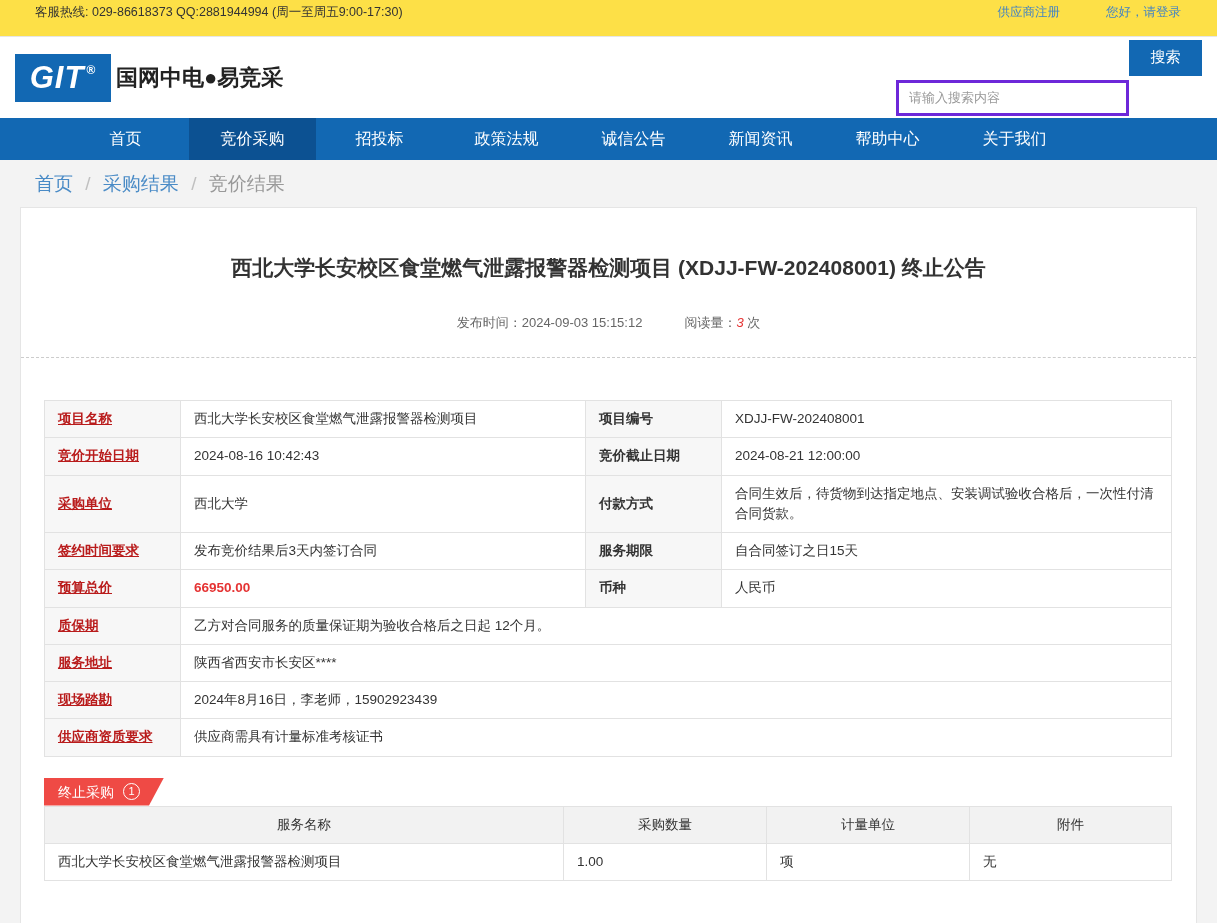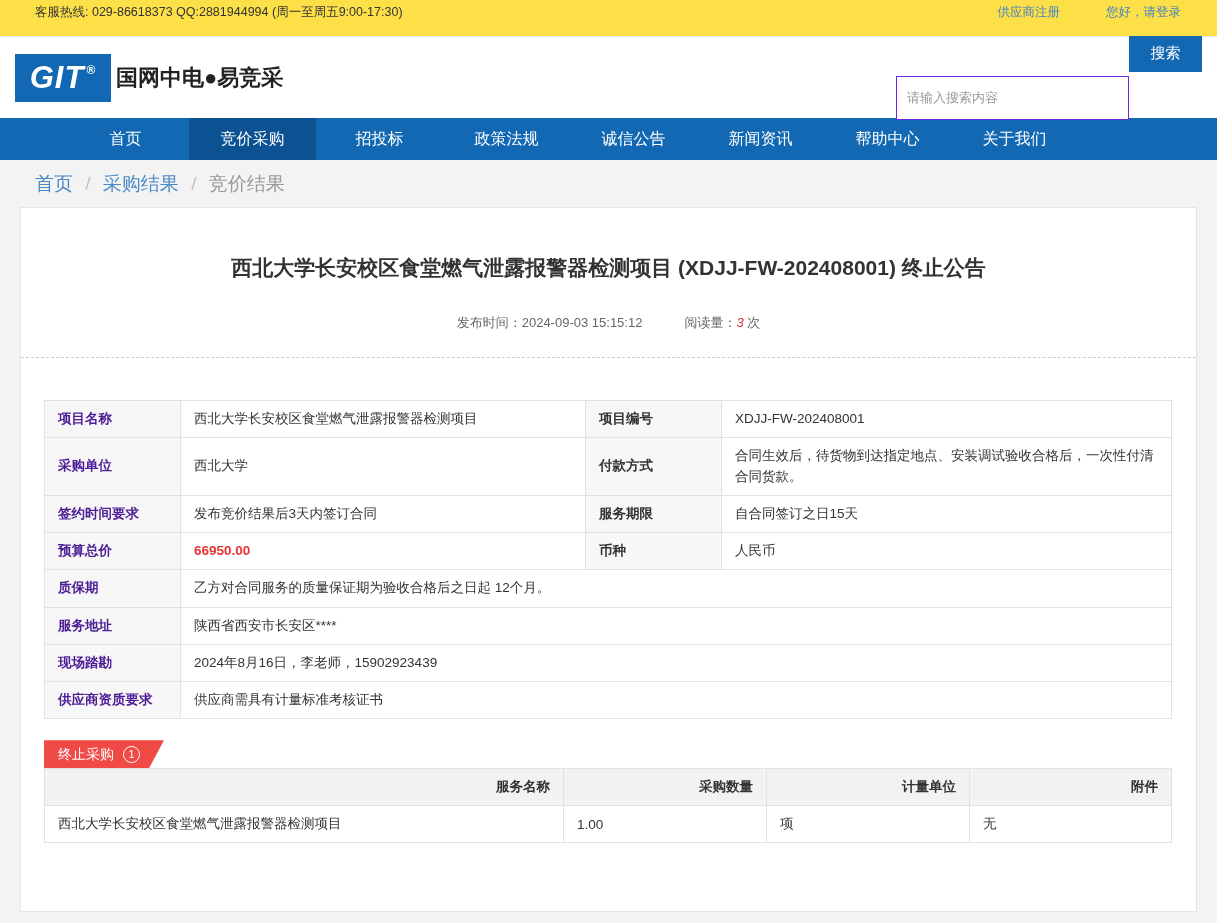--- a/index.html
+++ b/index.html
@@ -14,21 +14,21 @@
   .topbar-links a { color:#4383c3; text-decoration:none; cursor:pointer; }
 
   
   .header { background:#fff; height:81px; display:flex; align-items:center; padding:0 15px; }
   .logo-box { width:96px; height:48px; background:#1268b3; color:#fff; display:flex;
               align-items:center; justify-content:center; font-style:italic; font-weight:bold;
               font-size:31px; letter-spacing:1px; }
   .logo-box sup { font-size:12px; font-style:normal; margin:-16px 0 0 2px; }
   .brand { font-size:22px; font-weight:bold; color:#222; margin-left:5px; }
   .search { margin-left:auto; display:flex; }
-  .search input { width:233px; height:44px; border:1px solid #6d28d9; padding:0 10px;
+  .search input { width:233px; height:36px; border:3px solid #6d28d9; padding:0 10px;
                   font-size:13px; color:#333; outline:none;margin-top:40px; }
   .search input::placeholder { color:#999; }
   .search button { width:73px; height:36px; background:#1268b3; color:#fff; border:none;
                    font-size:15px; cursor:pointer; }
 
   
   .nav { background:#1268b3; height:42px; display:flex; padding-left:62px; }
   .nav-item { width:127px; height:42px; line-height:42px; text-align:center; color:#fff;
               font-size:16px; cursor:pointer; }
   .nav-item.active { background:#0c5192; }
@@ -44,38 +44,38 @@
   .doc-title { text-align:center; padding:46px 40px 0; font-size:21px; font-weight:bold; color:#333; }
   .doc-meta { text-align:center; margin-top:32px; font-size:13px; color:#666; }
   .doc-meta .views { margin-left:42px; }
   .doc-meta .red { color:#e53333; font-style:italic; }
   .dashed { border-top:1px dashed #ccc; margin-top:25px; }
 
   
   table { border-collapse:collapse; }
   .info-table { width:1128px; margin:42px 23px 0; font-size:13.5px; }
   .info-table td { border:1px solid #e2e2e2; padding:8px 13px; line-height:1.5; vertical-align:middle; }
-  .info-table td.lbl { background:#f7f7f7; font-weight:bold; width:136px; color:#4c1d95; }
+  .info-table td.lbl { background:#f7f7f7; font-weight:bold; width:136px; color:#b91c1c;text-decoration:underline; }
   .info-table td.val-a { width:405px; }
   .info-table td.lbl-b { background:#f7f7f7; font-weight:bold; width:136px; color:#333; }
   .price { color:#e53333; font-weight:bold; }
 
   
   .term-badge { margin:21px 0 0 23px; display:inline-flex; align-items:center; gap:9px;
                 background:#ef4a45; color:#fff; font-size:14px; height:28px; line-height:28px;
                 padding:0 24px 0 14px;
                 clip-path:polygon(0 0,100% 0,calc(100% - 15px) 100%,0 100%); }
   .term-count { width:17px; height:17px; border:1px solid #fff; border-radius:50%;
                 display:inline-flex; align-items:center; justify-content:center;
                 font-size:11px; line-height:1; }
 
   
   .items-table { width:1128px; margin:0 23px; font-size:13.5px; }
-  .items-table th { border:1px solid #e2e2e2; background:#f2f2f2; font-weight:bold;
-                    text-align:right; padding:9px 13px; }
+  .items-table th { border:1px solid #e2e2e2; background:#f2f2f2; font-weight:normal;
+                    text-align:center; padding:9px 13px; }
   .items-table td { border:1px solid #e2e2e2; padding:9px 13px; }
   .items-table .c1 { width:519px; }
   .items-table .c2 { width:203px; }
   .items-table .c3 { width:203px; }
 </style>
 </head>
 <body>
 
 <div class="topbar">
   <span>客服热线: 029-86618373 QQ:2881944994 (周一至周五9:00-17:30)</span>
@@ -126,20 +126,26 @@
   
   <table class="info-table">
     <tbody>
         <tr>
       <td class="lbl">项目名称</td>
       <td class="val-a">西北大学长安校区食堂燃气泄露报警器检测项目</td>
       <td class="lbl-b">项目编号</td>
       <td>XDJJ-FW-202408001</td>
     </tr>
     <tr>
+      <td class="lbl">竞价开始日期</td>
+      <td class="val-a">2024-08-16 10:42:43</td>
+      <td class="lbl-b">竞价截止日期</td>
+      <td>2024-08-21 12:00:00</td>
+    </tr>
+    <tr>
       <td class="lbl">采购单位</td>
       <td class="val-a">西北大学</td>
       <td class="lbl-b">付款方式</td>
       <td>合同生效后，待货物到达指定地点、安装调试验收合格后，一次性付清合同货款。</td>
     </tr>
     <tr>
       <td class="lbl">签约时间要求</td>
       <td class="val-a">发布竞价结果后3天内签订合同</td>
       <td class="lbl-b">服务期限</td>
       <td>自合同签订之日15天</td>

